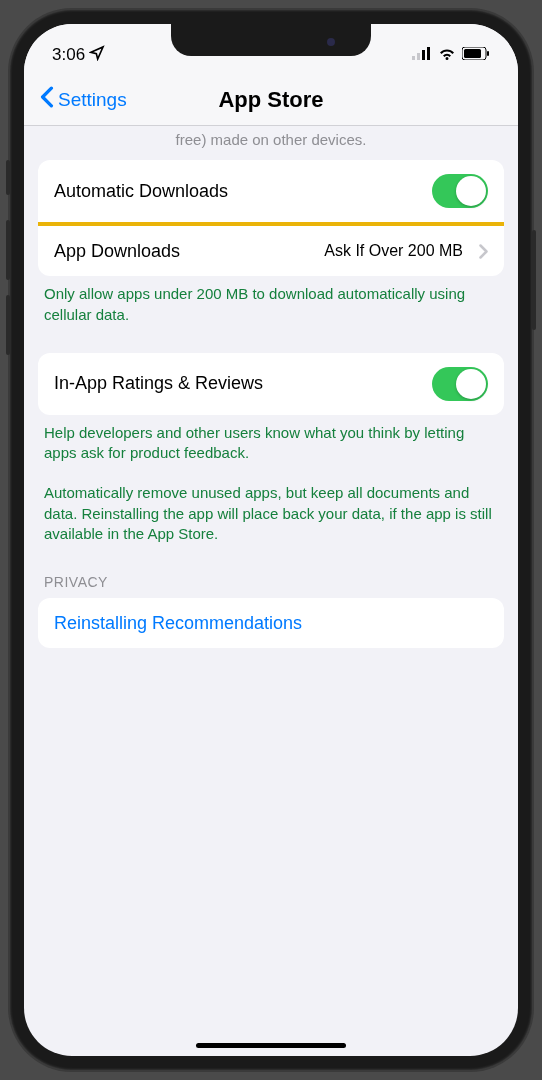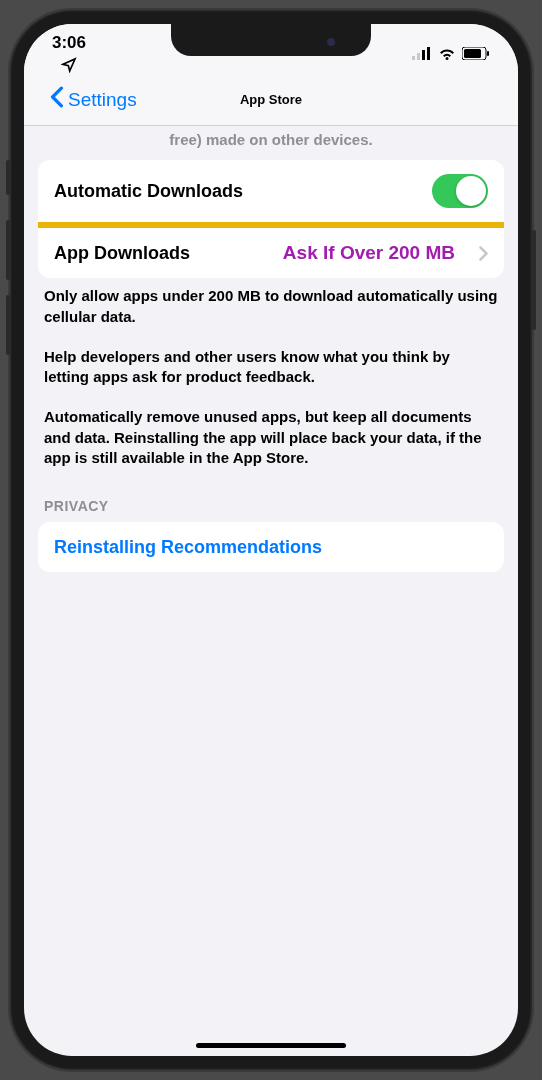--- a/index.html
+++ b/index.html
@@ -55,23 +55,22 @@
       display: flex;
       justify-content: space-between;
       align-items: center;
       padding: 12px 28px 0;
       background: #f7f7f9;
     }
     .status-left {
       display: flex;
       align-items: center;
       gap: 4px;
-      font-weight: 700;
+      font-weight: 400;
       font-size: 17px;
-      flex-direction: column;
     }
     .status-right {
       display: flex;
       align-items: center;
       gap: 6px;
     }
     .nav-header {
       height: 52px;
       display: flex;
       align-items: center;
@@ -80,33 +79,32 @@
       border-bottom: 1px solid #d1d1d6;
       position: relative;
     }
     .back-link {
       display: flex;
       align-items: center;
       color: #007aff;
       font-size: 19px;
       cursor: pointer;
       position: absolute;
-      left: 26px;
+      left: 16px;
     }
     .nav-title {
       font-weight: 600;
-      font-size: 13px;
+      font-size: 22px;
       color: #000;
       margin: 0 auto;
     }
     .content {
       height: calc(100% - 102px);
       overflow-y: auto;
       padding-bottom: 28px;
-      font-weight: bold;
     }
     .top-text {
       padding: 4px 20px 10px;
       font-size: 15px;
       color: #8e8e93;
       text-align: left;
       line-height: 1.35;
     }
     .section-header {
       padding: 18px 20px 8px;
@@ -120,41 +118,41 @@
       background: #fff;
       border-radius: 12px;
       overflow: hidden;
     }
     .row {
       display: flex;
       align-items: center;
       justify-content: space-between;
       padding: 14px 16px;
       min-height: 50px;
-      border-bottom: 6px solid #eab308;
+      border-bottom: 4px solid #eab308;
     }
     .row:last-child { border-bottom: none; }
     .row-label {
       font-size: 18px;
       color: #000;
     }
     .row-link .row-label {
       color: #007aff;
     }
     .row-value {
-      font-size: 19px;
-      color: #a21caf;
-      display: flex;
-      align-items: center;
-      gap: 24px;
+      font-size: 16px;
+      color: #000000;
+      display: flex;
+      align-items: center;
+      gap: 16px;
     }
     .footer-text {
       padding: 8px 20px 12px;
       font-size: 15px;
-      color: #000000;
+      color: #15803d;
       line-height: 1.35;
     }
     .toggle {
       width: 56px;
       height: 34px;
       background: #34c759;
       border-radius: 17px;
       position: relative;
       cursor: pointer;
     }
@@ -266,20 +264,26 @@
               <svg width="9" height="15" viewBox="0 0 9 15" fill="none" stroke="#c7c7cc" stroke-width="2.5" stroke-linecap="round" stroke-linejoin="round">
                   <polyline points="1.5,1.5 7.5,7.5 1.5,13.5"></polyline>
                 </svg>
             </span>
           </span>
         </div>
       </div>
       <div class="footer-text">Only allow apps under 200 MB to download automatically using cellular data.</div>
 
 
+      <div class="group" style="margin-top:16px">
+        <div class="row">
+          <span class="row-label">In-App Ratings &amp; Reviews</span>
+          <div class="toggle"></div>
+        </div>
+      </div>
       <div class="footer-text">Help developers and other users know what you think by letting apps ask for product feedback.</div>
 
       <div class="footer-text">Automatically remove unused apps, but keep all documents and data. Reinstalling the app will place back your data, if the app is still available in the App Store.</div>
 
       <div class="section-header">PRIVACY</div>
       <div class="group">
         <div class="row row-link">
           <span class="row-label">Reinstalling Recommendations</span>
         </div>
       </div>

